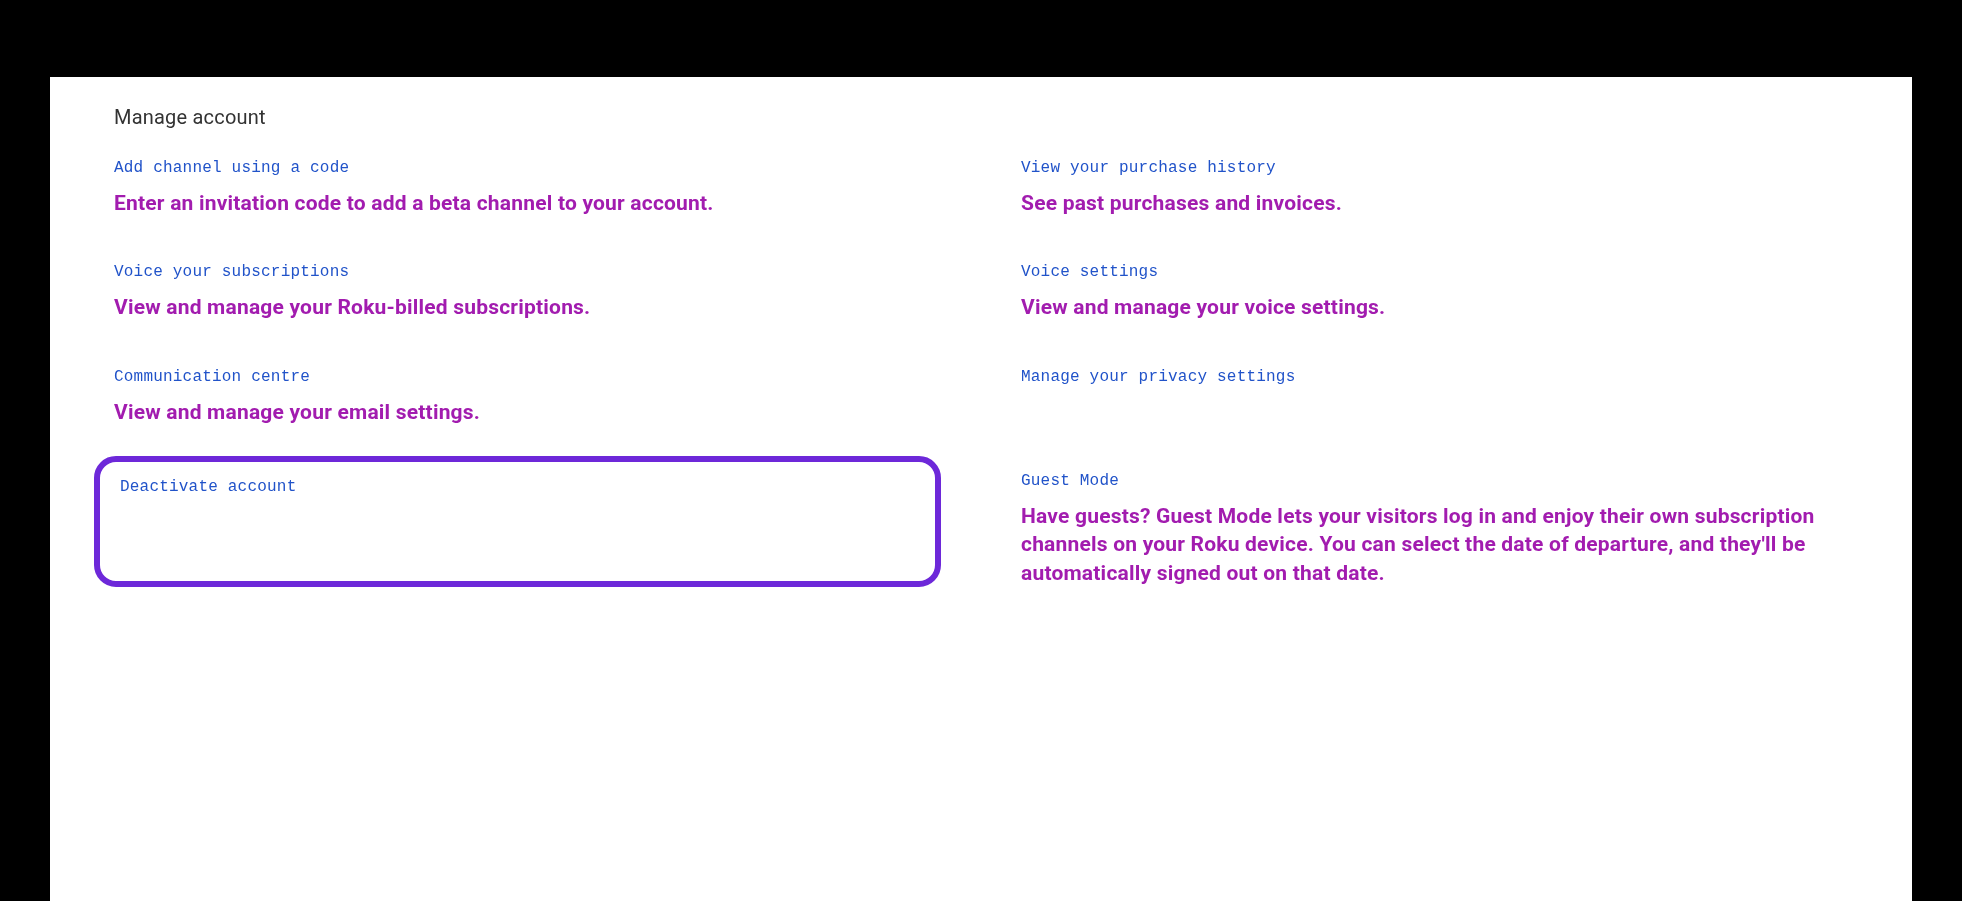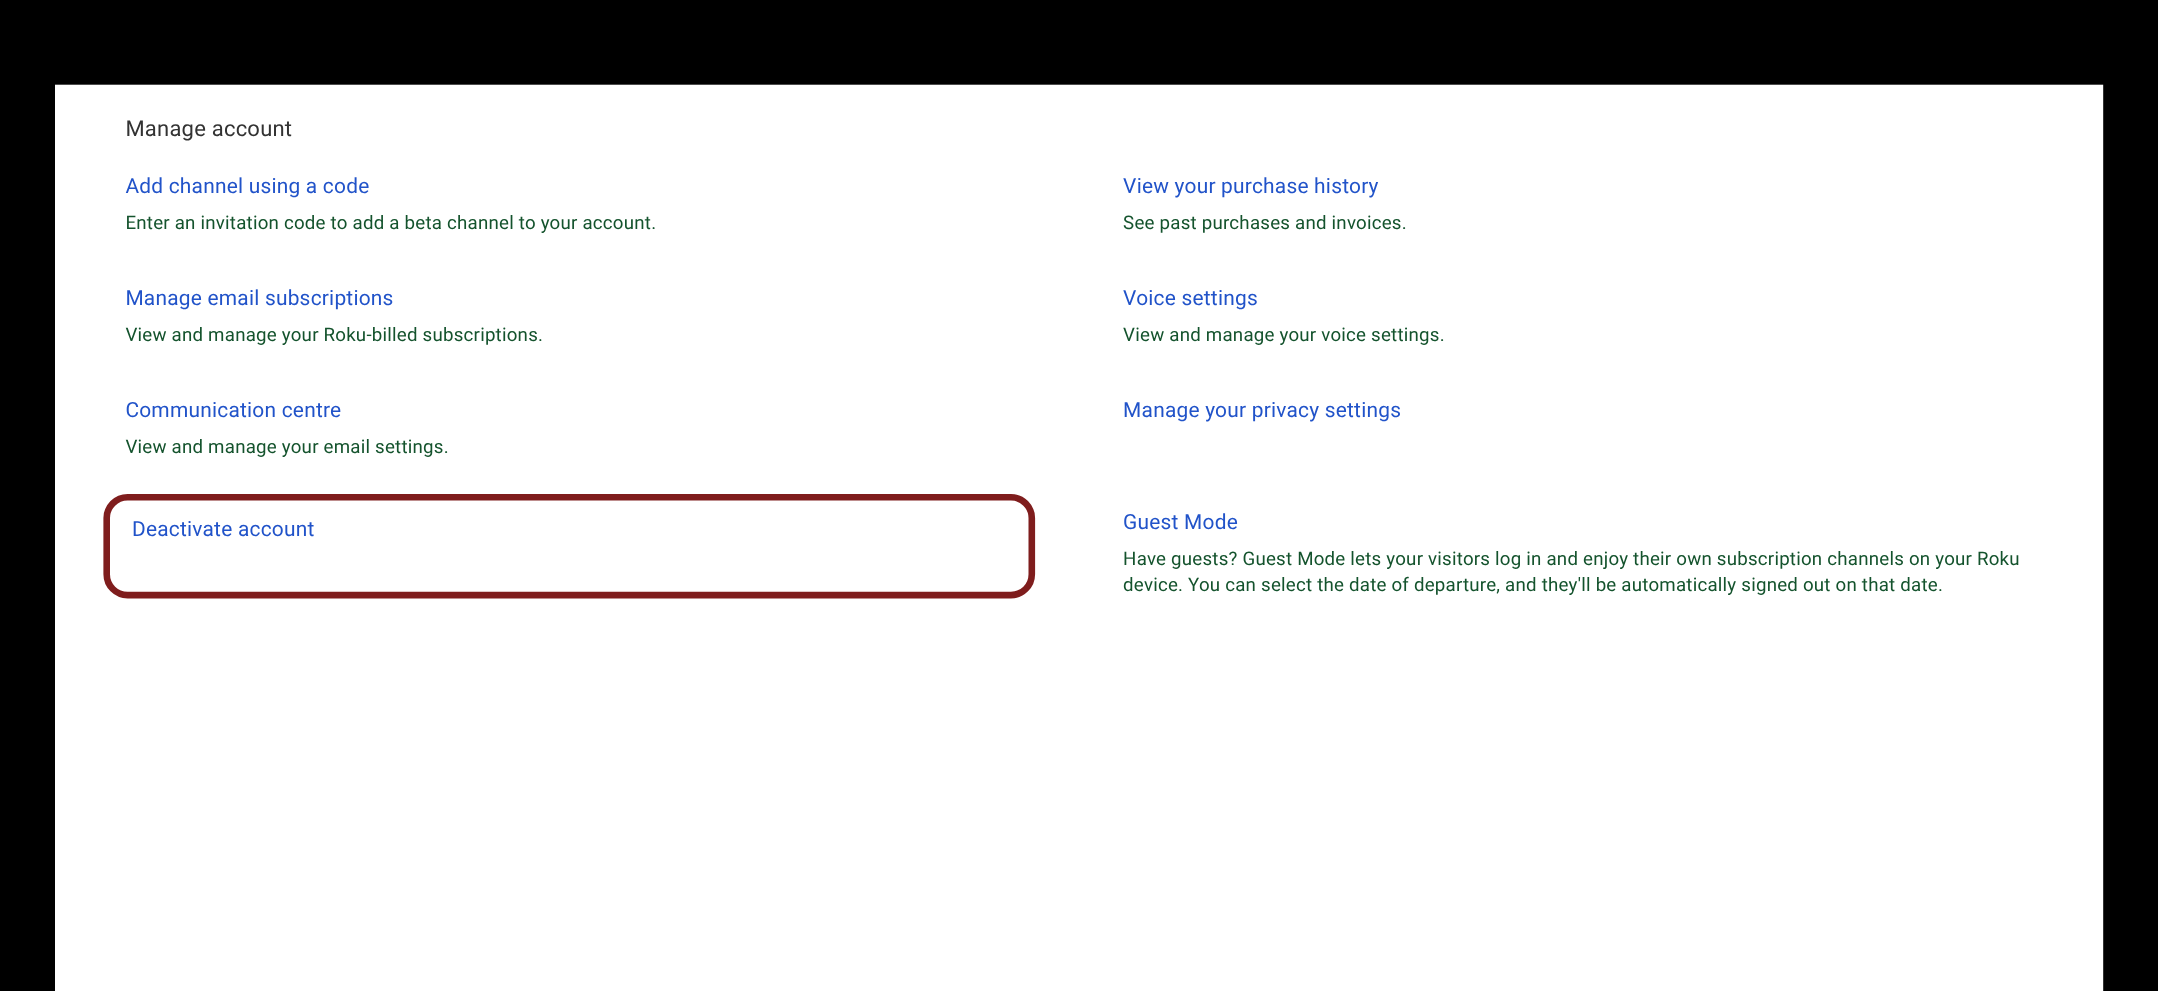--- a/index.html
+++ b/index.html
@@ -31,37 +31,38 @@
       display: grid;
       grid-template-columns: 1fr 1fr;
       column-gap: 80px;
       row-gap: 44px;
     }
     .item {
       position: relative;
     }
     .item-link {
       color: #2153c9;
-      font-size: 19px;
+      font-size: 16px;
       font-weight: 400;
       text-decoration: none;
       display: inline-block;
       margin-bottom: 12px;
       letter-spacing: 0.2px;
       cursor: pointer;
+      font-family: Liberation Mono, monospace;
     }
     .item-desc {
-      color: #14532d;
-      font-size: 17px;
+      color: #a21caf;
+      font-size: 21px;
       line-height: 1.35;
-      font-weight: 400;
+      font-weight: 700;
       letter-spacing: 0.2px;
     }
     .highlighted {
-      border: 6px solid #7f1d1d;
+      border: 6px solid #6d28d9;
       border-radius: 22px;
       padding: 14px 20px 2px 20px;
       margin-left: -20px;
       margin-top: -14px;
     }
     .left-col {
       grid-column: 1;
     }
     .right-col {
       grid-column: 2;
@@ -82,21 +83,21 @@
       <a class="item-link">Add channel using a code</a>
       <p class="item-desc">Enter an invitation code to add a beta channel to your account.</p>
     </div>
 
     <div class="item right-col row1">
       <a class="item-link">View your purchase history</a>
       <p class="item-desc">See past purchases and invoices.</p>
     </div>
 
     <div class="item left-col row2">
-      <a class="item-link">Manage email subscriptions</a>
+      <a class="item-link">Voice your subscriptions</a>
       <p class="item-desc">View and manage your Roku-billed subscriptions.</p>
     </div>
 
     <div class="item left-col row3">
       <a class="item-link">Communication centre</a>
       <p class="item-desc">View and manage your email settings.</p>
     </div>
 
     <div class="item right-col row2">
       <a class="item-link">Voice settings</a>

